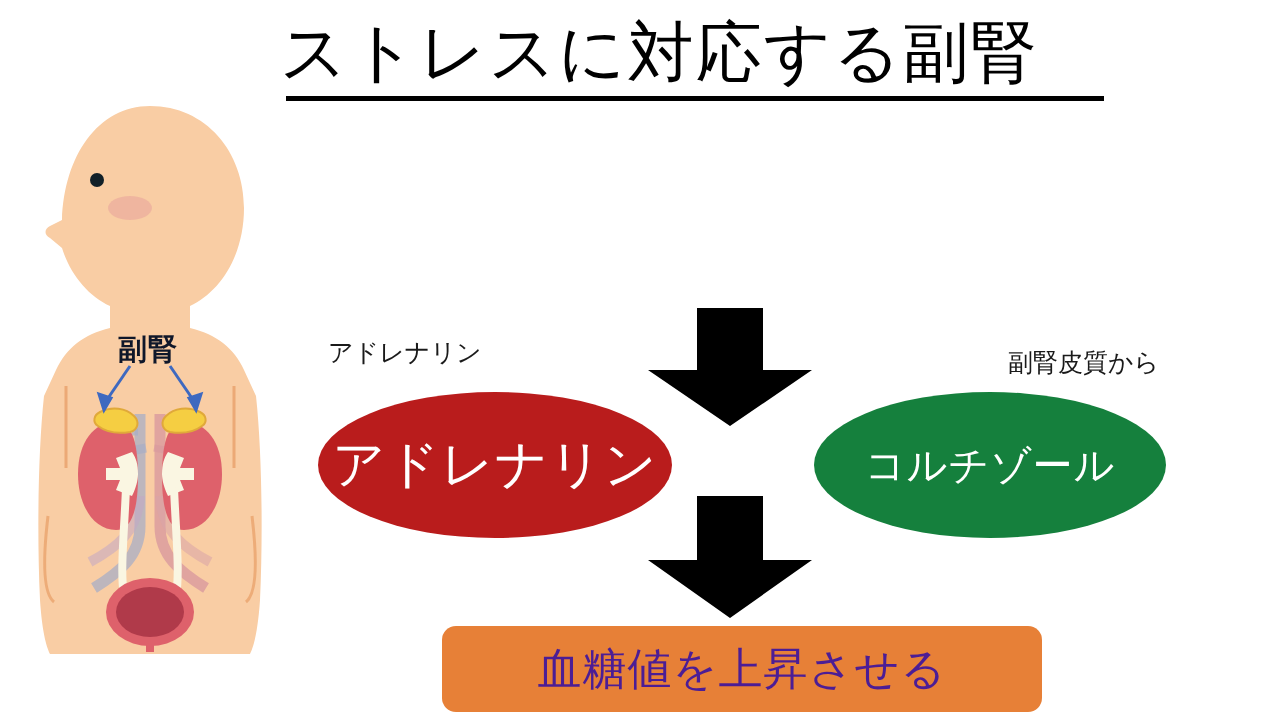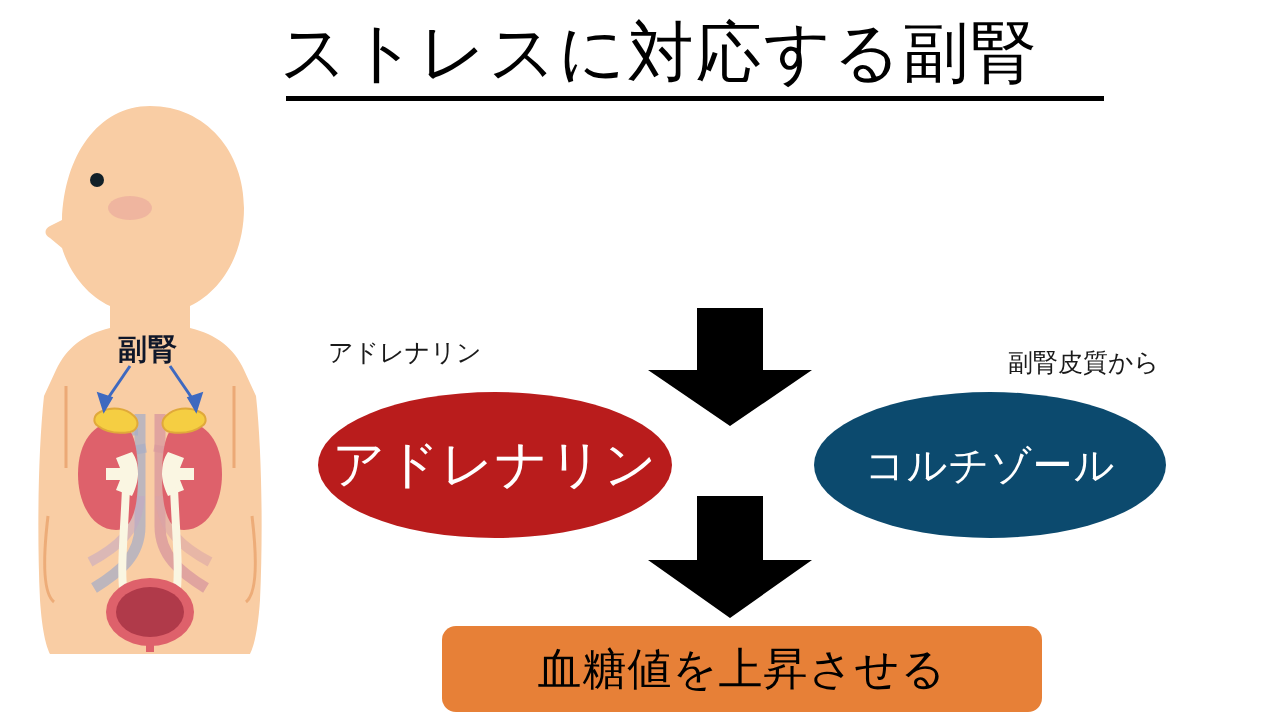--- a/index.html
+++ b/index.html
@@ -68,37 +68,37 @@
     height: 146px;
     background: #b91c1c;
     font-size: 52px;
     letter-spacing: 1px;
   }
   #node-cortisol {
     left: 814px;
     top: 392px;
     width: 352px;
     height: 146px;
-    background: #0c4a6e;
+    background: #15803d;
     font-size: 40px;
     letter-spacing: 1px;
   }
 
   #node-bloodsugar {
     position: absolute;
     left: 442px;
     top: 626px;
     width: 600px;
     height: 86px;
     background: #E78037;
     border-radius: 14px;
     display: flex;
     align-items: center;
     justify-content: center;
-    color: #000000;
+    color: #4c1d95;
     font-size: 44px;
     letter-spacing: 1px;
   }
 
   
   .caption {
     position: absolute;
     font-size: 25px;
     color: #1a1a1a;
     white-space: nowrap;

